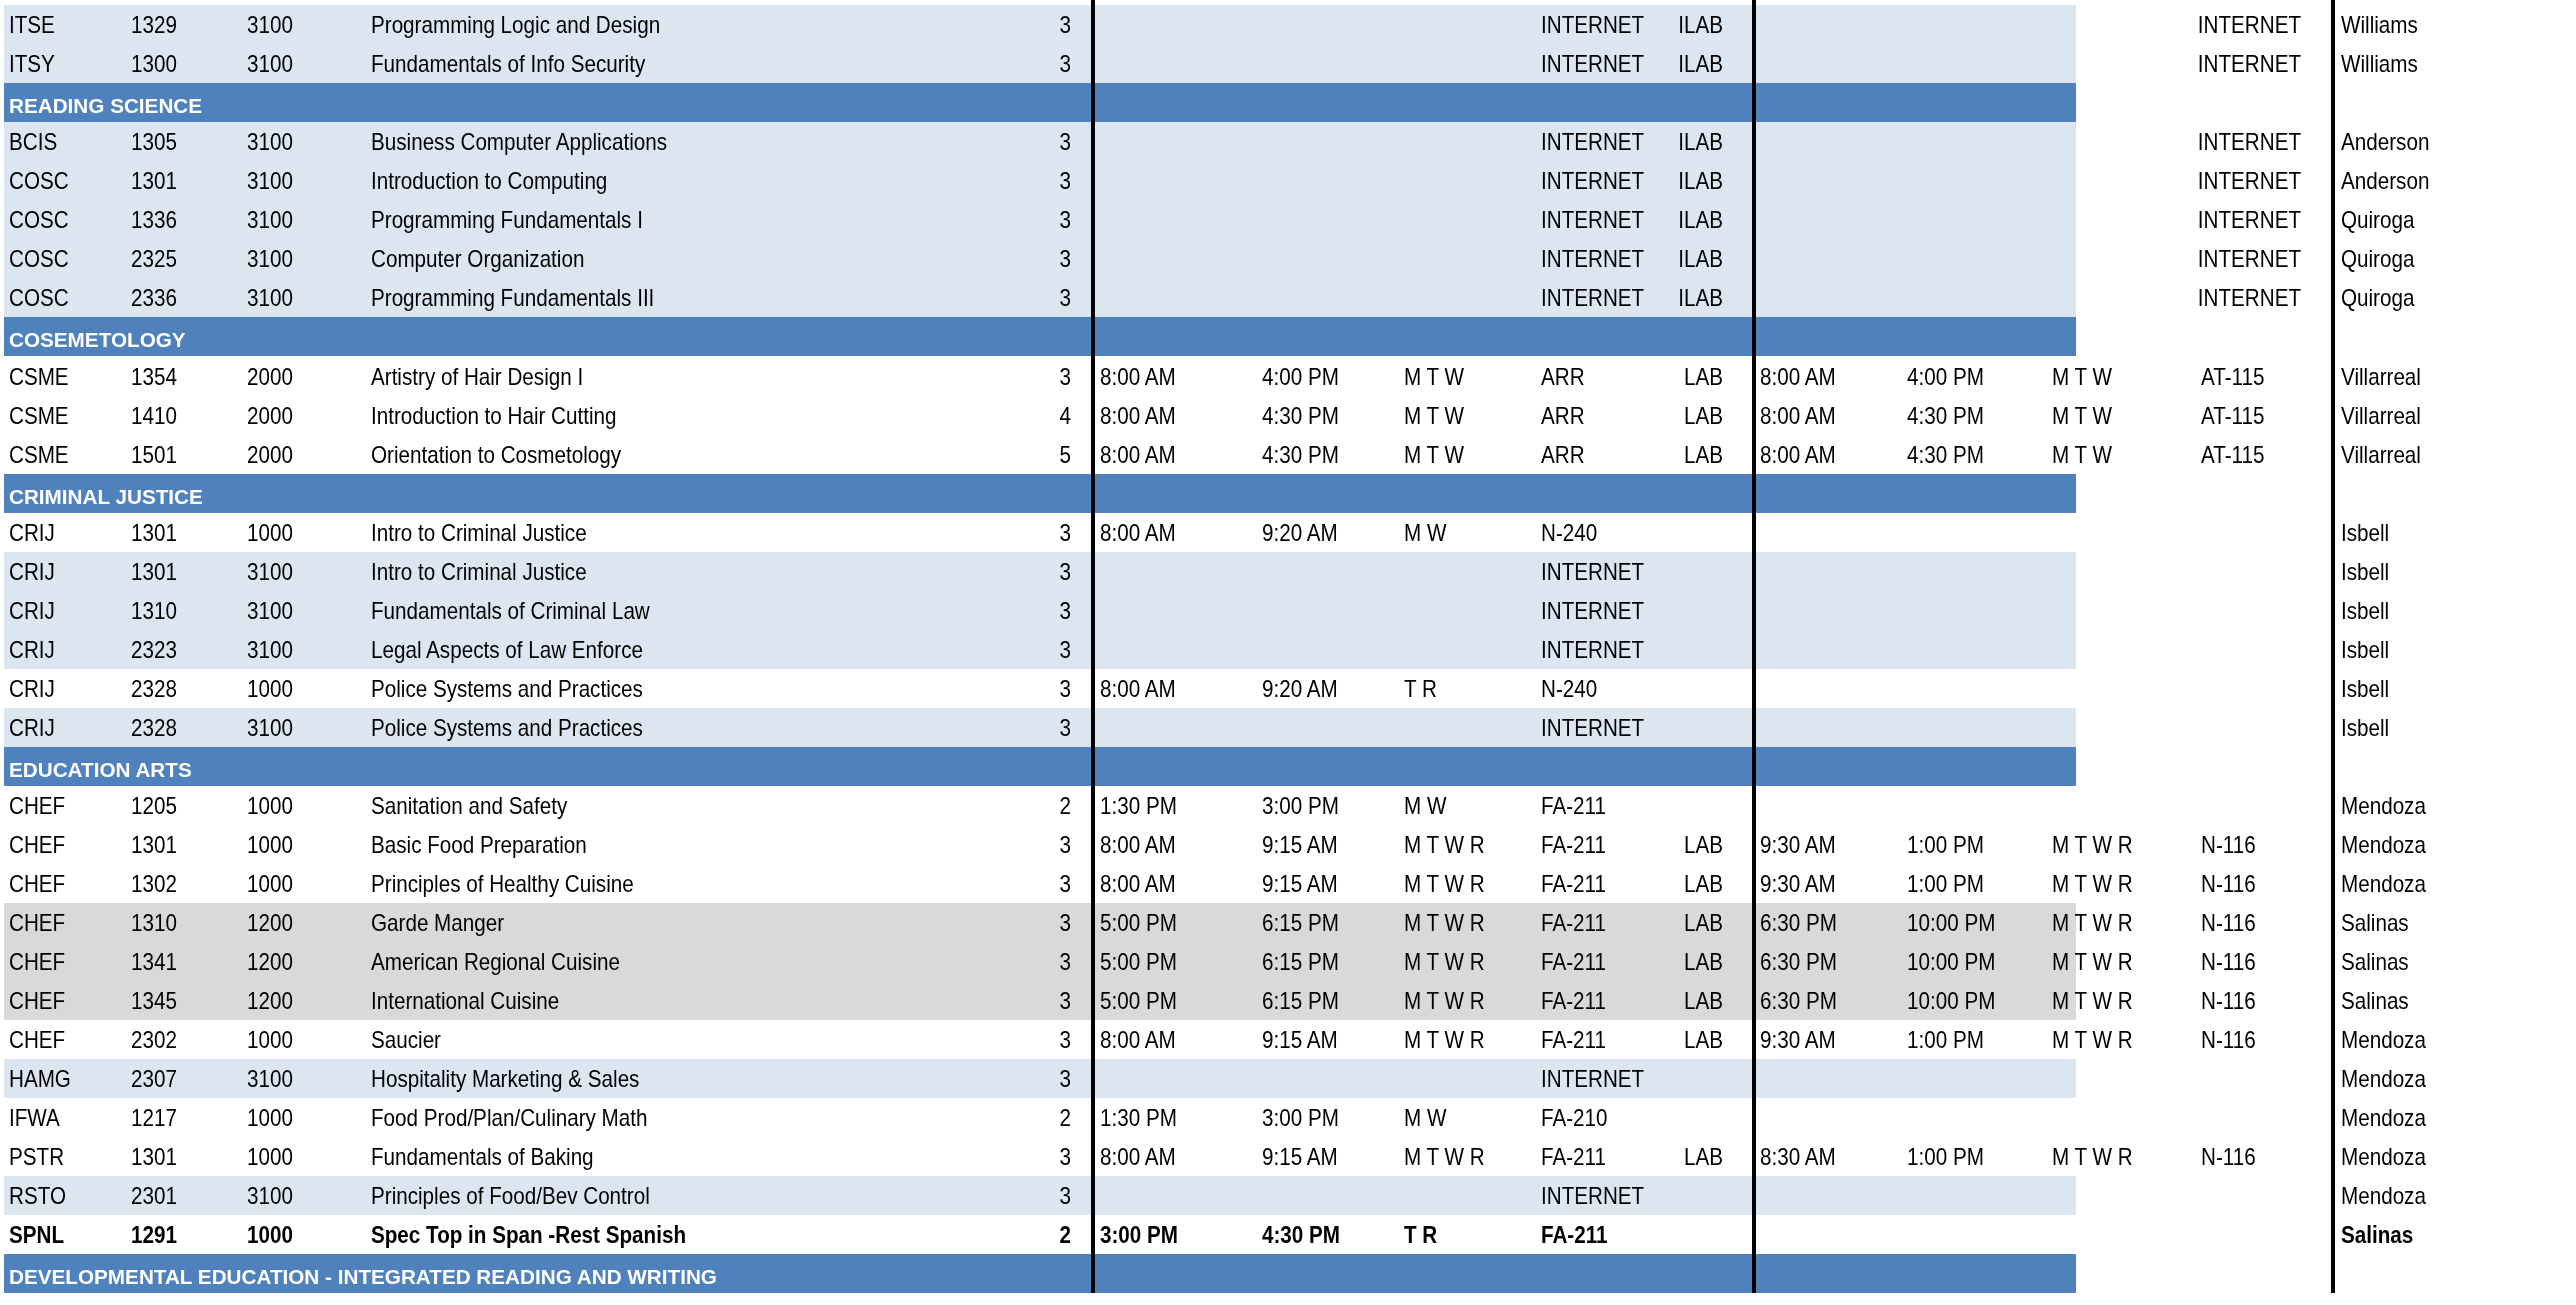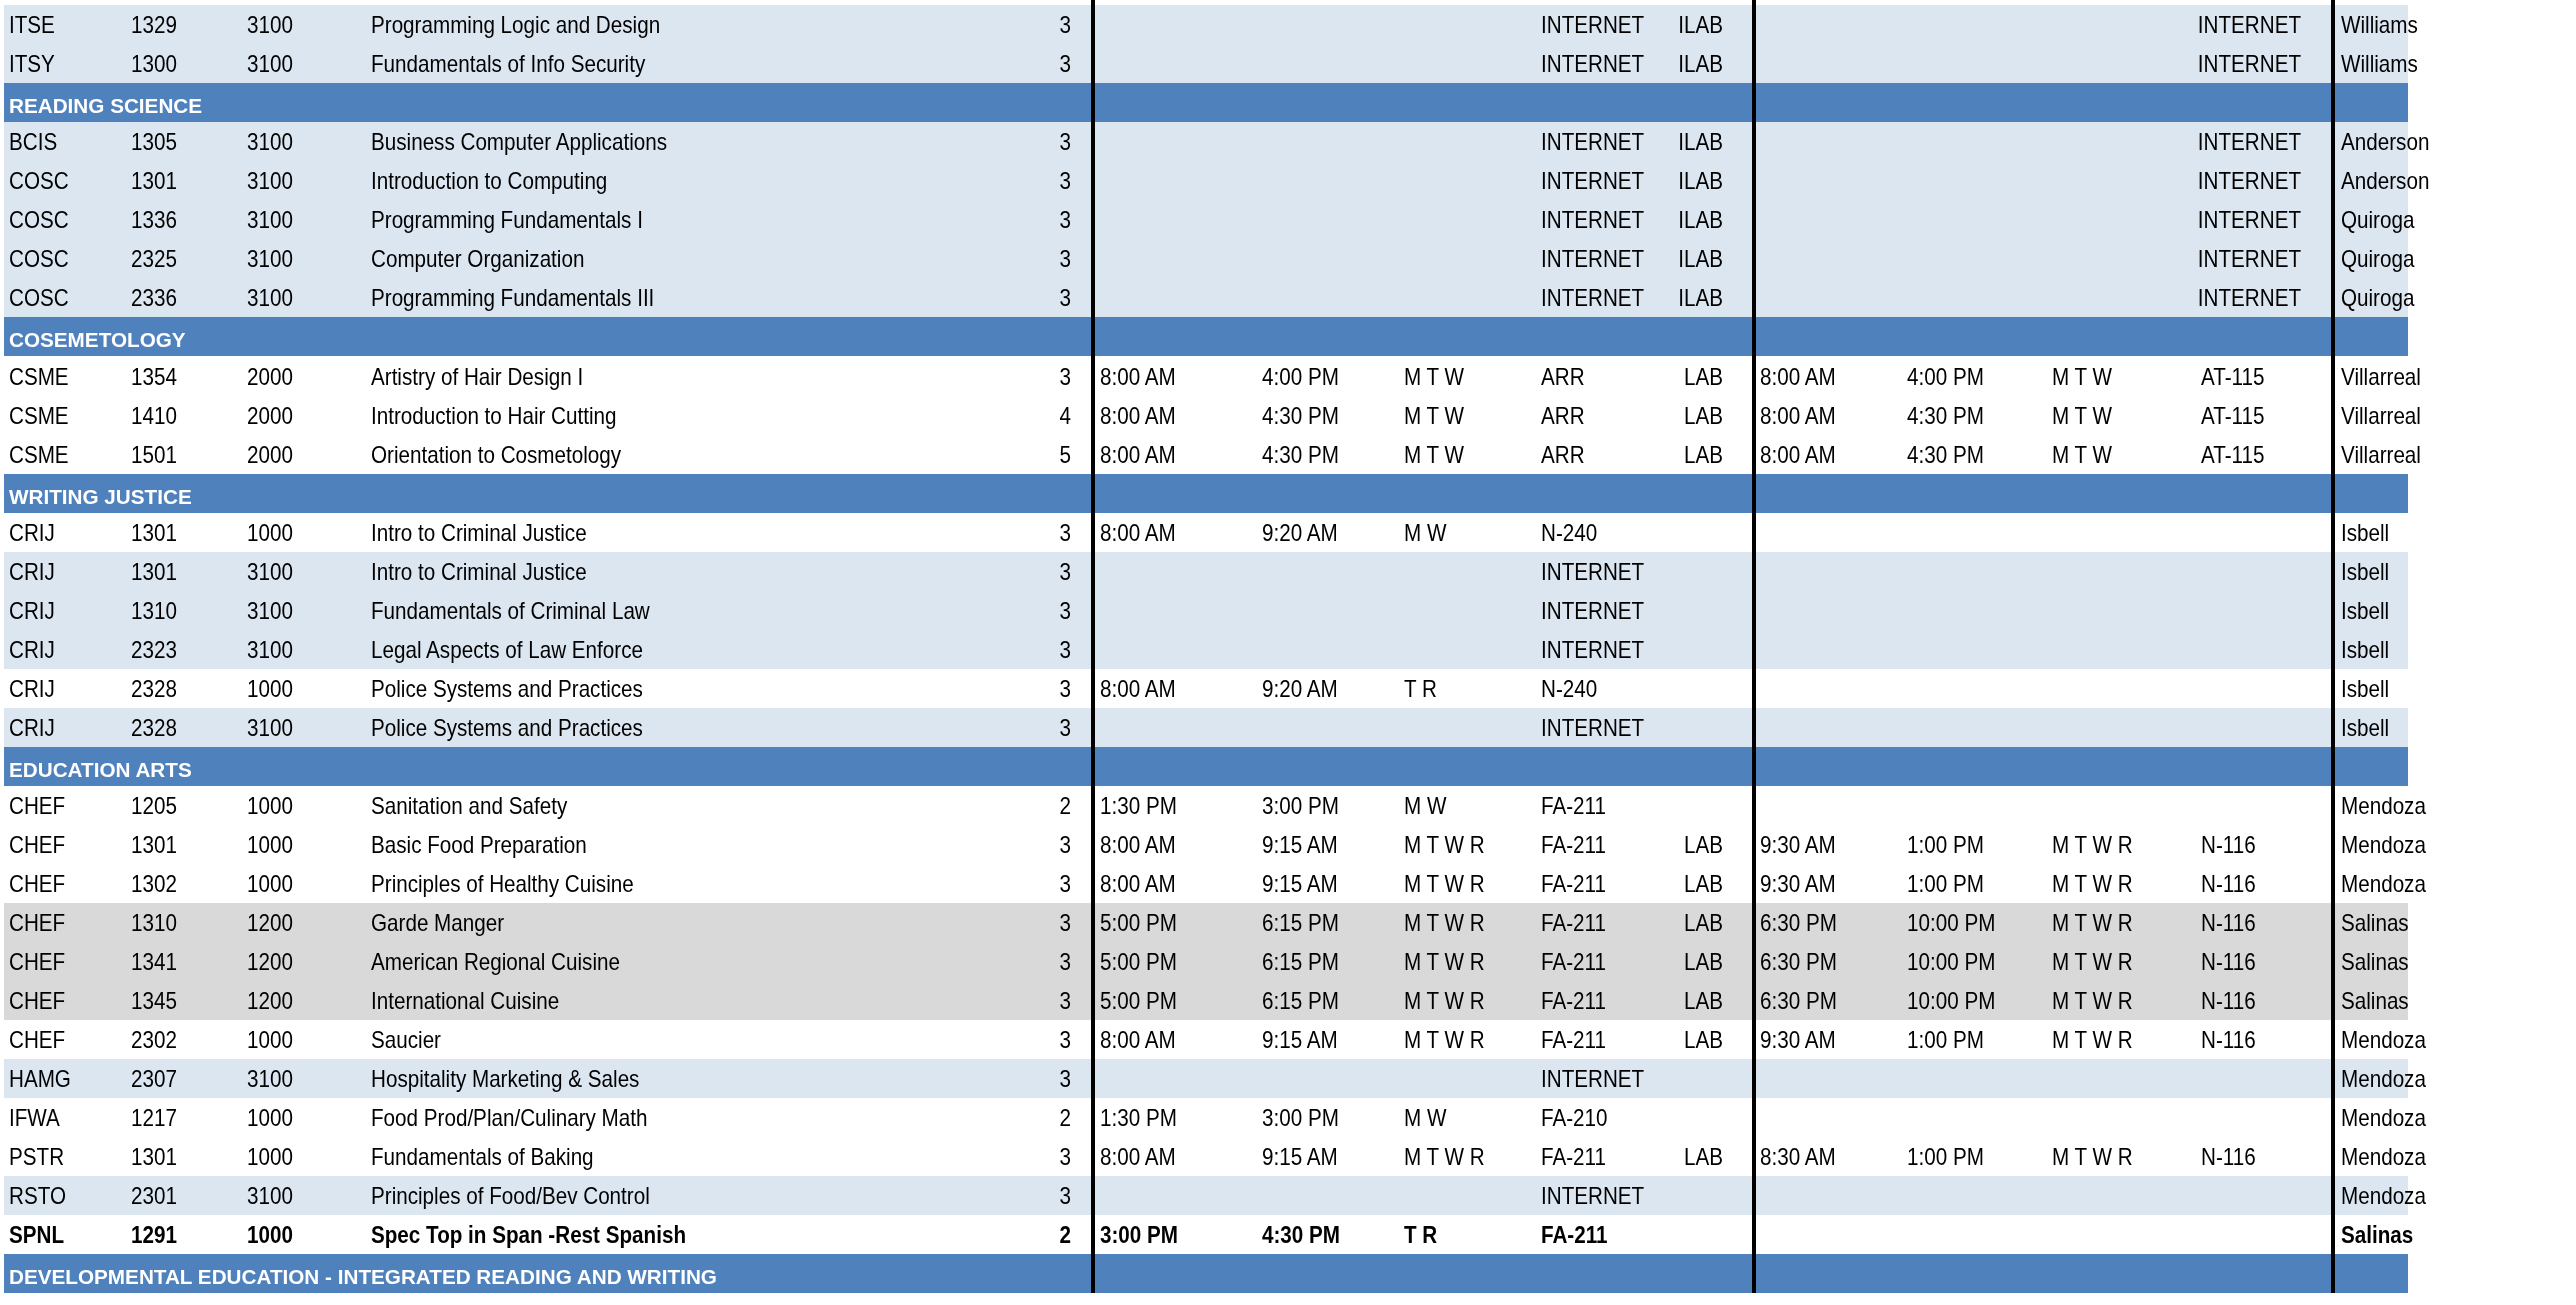--- a/index.html
+++ b/index.html
@@ -1,19 +1,19 @@
 <!DOCTYPE html>
 <html style="font-size:14.4px"><head>
   <meta charset="utf-8">
   <style>
     html, body { margin: 0; padding: 0; background: #ffffff; }
     body { width: 2576px; height: 1306px; position: relative; overflow: hidden;
            font-family: "Liberation Sans", sans-serif; }
     #sheet { position: absolute; left: 0; top: 0; width: 2576px; height: 1306px; }
-    .row { position: absolute; left: 3.6px; width: 2404px; height: 39px; }
+    .row { position: absolute; left: 3.6px; width: 2072px; height: 39px; }
     .row.white { background: #ffffff; }
     .row.blue { background: #DCE6F1; }
     .row.gray { background: #D9D9D9; }
     .row.header { background: #4F81BD; }
     .cell { position: absolute; top: 0; height: 39px; line-height: 40px;
             font-size: 24px; color: #000; white-space: nowrap;
             font-family: "Liberation Sans Narrow", "Liberation Sans", sans-serif;
             transform-origin: left center; }
     .htitle { position: absolute; left: 5.4px; top: 0; height: 39px; line-height: 45px;
               font-size: 20.7px; color: #ffffff; font-weight: bold; white-space: nowrap; }
@@ -154,21 +154,21 @@
         <span class="cell" style="transform: scaleX(0.86); left: 1400px;">M T W</span>
         <span class="cell" style="transform: scaleX(0.86); left: 1537px;">ARR</span>
         <span class="cell" style="transform: scaleX(0.86); left: 1539px; width: 180px; text-align: right; transform-origin: right center;">LAB</span>
         <span class="cell" style="transform: scaleX(0.86); left: 1756px;">8:00 AM</span>
         <span class="cell" style="transform: scaleX(0.86); left: 1903px;">4:30 PM</span>
         <span class="cell" style="transform: scaleX(0.86); left: 2048px;">M T W</span>
         <span class="cell" style="transform: scaleX(0.86); left: 2197px;">AT-115</span>
         <span class="cell" style="transform: scaleX(0.86); left: 2337px;">Villarreal</span>
       </div>
       <div class="row header" style="top: 474px;">
-        <span class="htitle">WRITING JUSTICE</span>
+        <span class="htitle">CRIMINAL JUSTICE</span>
       </div>
       <div class="row white" style="top: 513px;">
         <span class="cell" style="transform: scaleX(0.86); left: 5.4px;">CRIJ</span>
         <span class="cell" style="transform: scaleX(0.86); left: 127px;">1301</span>
         <span class="cell" style="transform: scaleX(0.86); left: 243px;">1000</span>
         <span class="cell" style="transform: scaleX(0.86); left: 367px;">Intro to Criminal Justice</span>
         <span class="cell" style="transform: scaleX(0.86); left: 887px; width: 180px; text-align: right; transform-origin: right center;">3</span>
         <span class="cell" style="transform: scaleX(0.86); left: 1096px;">8:00 AM</span>
         <span class="cell" style="transform: scaleX(0.86); left: 1258px;">9:20 AM</span>
         <span class="cell" style="transform: scaleX(0.86); left: 1400px;">M W</span>

